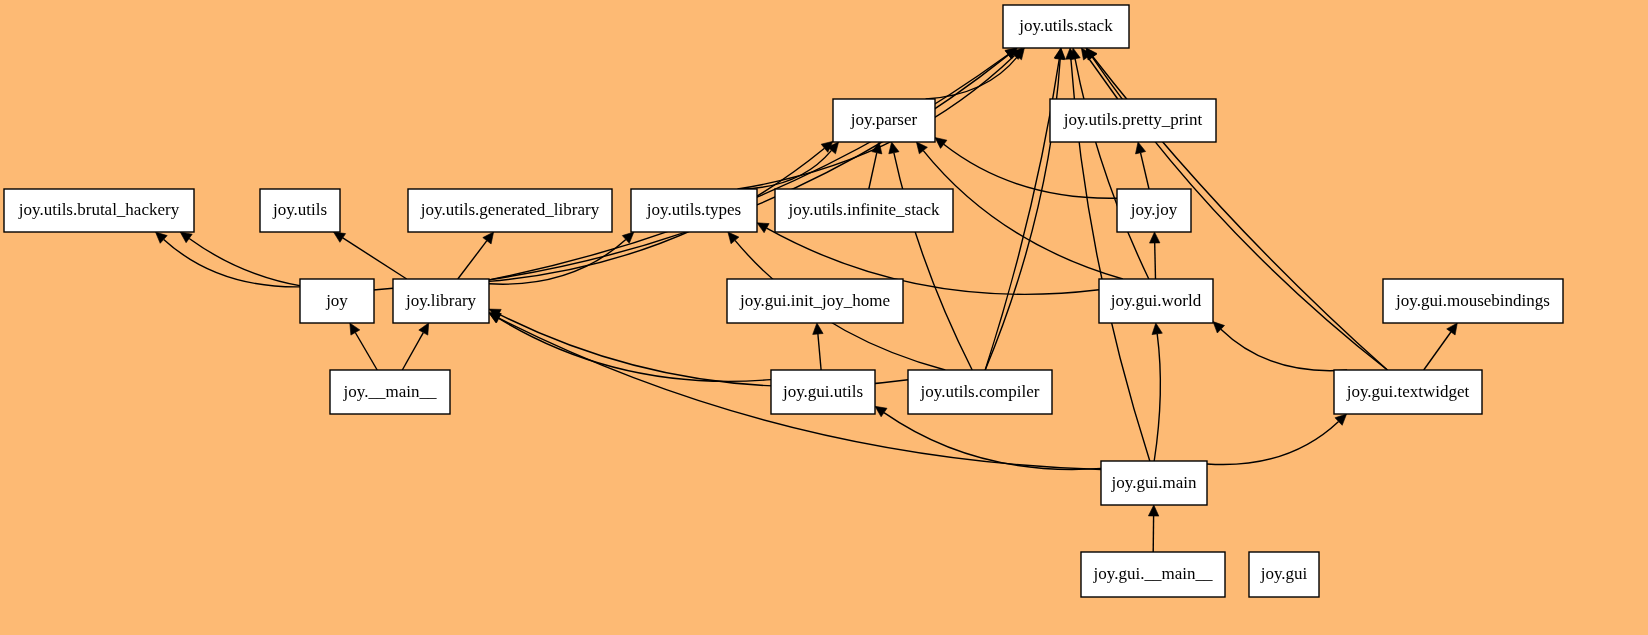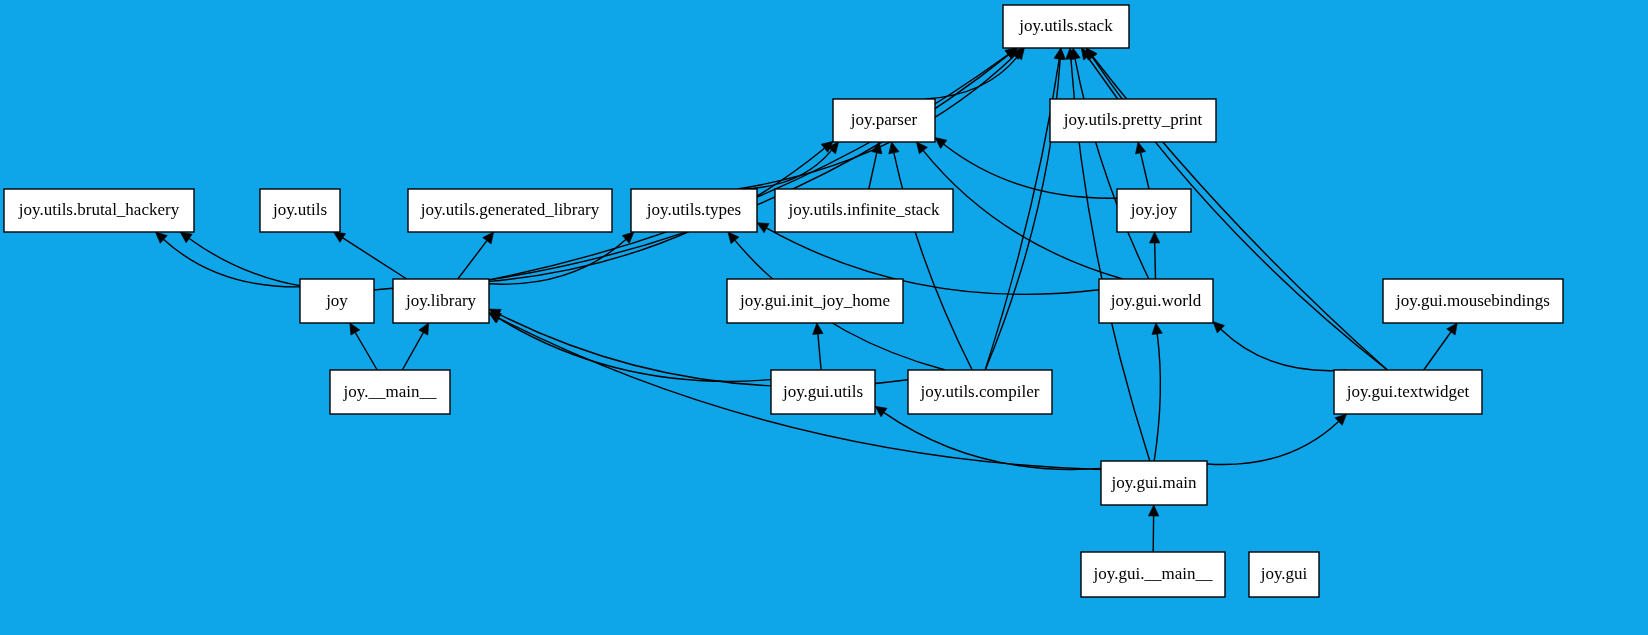--- a/index.html
+++ b/index.html
@@ -4,21 +4,21 @@
 <style>
   html, body {
     margin: 0;
     padding: 0;
     background: #ffffff;
   }
   #graph-root {
     position: relative;
     width: 1648px;
     height: 635px;
-    background: #0ea5e9;
+    background: #fdba74;
     overflow: hidden;
     font-family: "Liberation Serif", "DejaVu Serif", serif;
   }
   svg.graph-canvas {
     position: absolute;
     top: 0; left: 0;
     width: 1648px;
     height: 635px;
   }
   .node-box {

